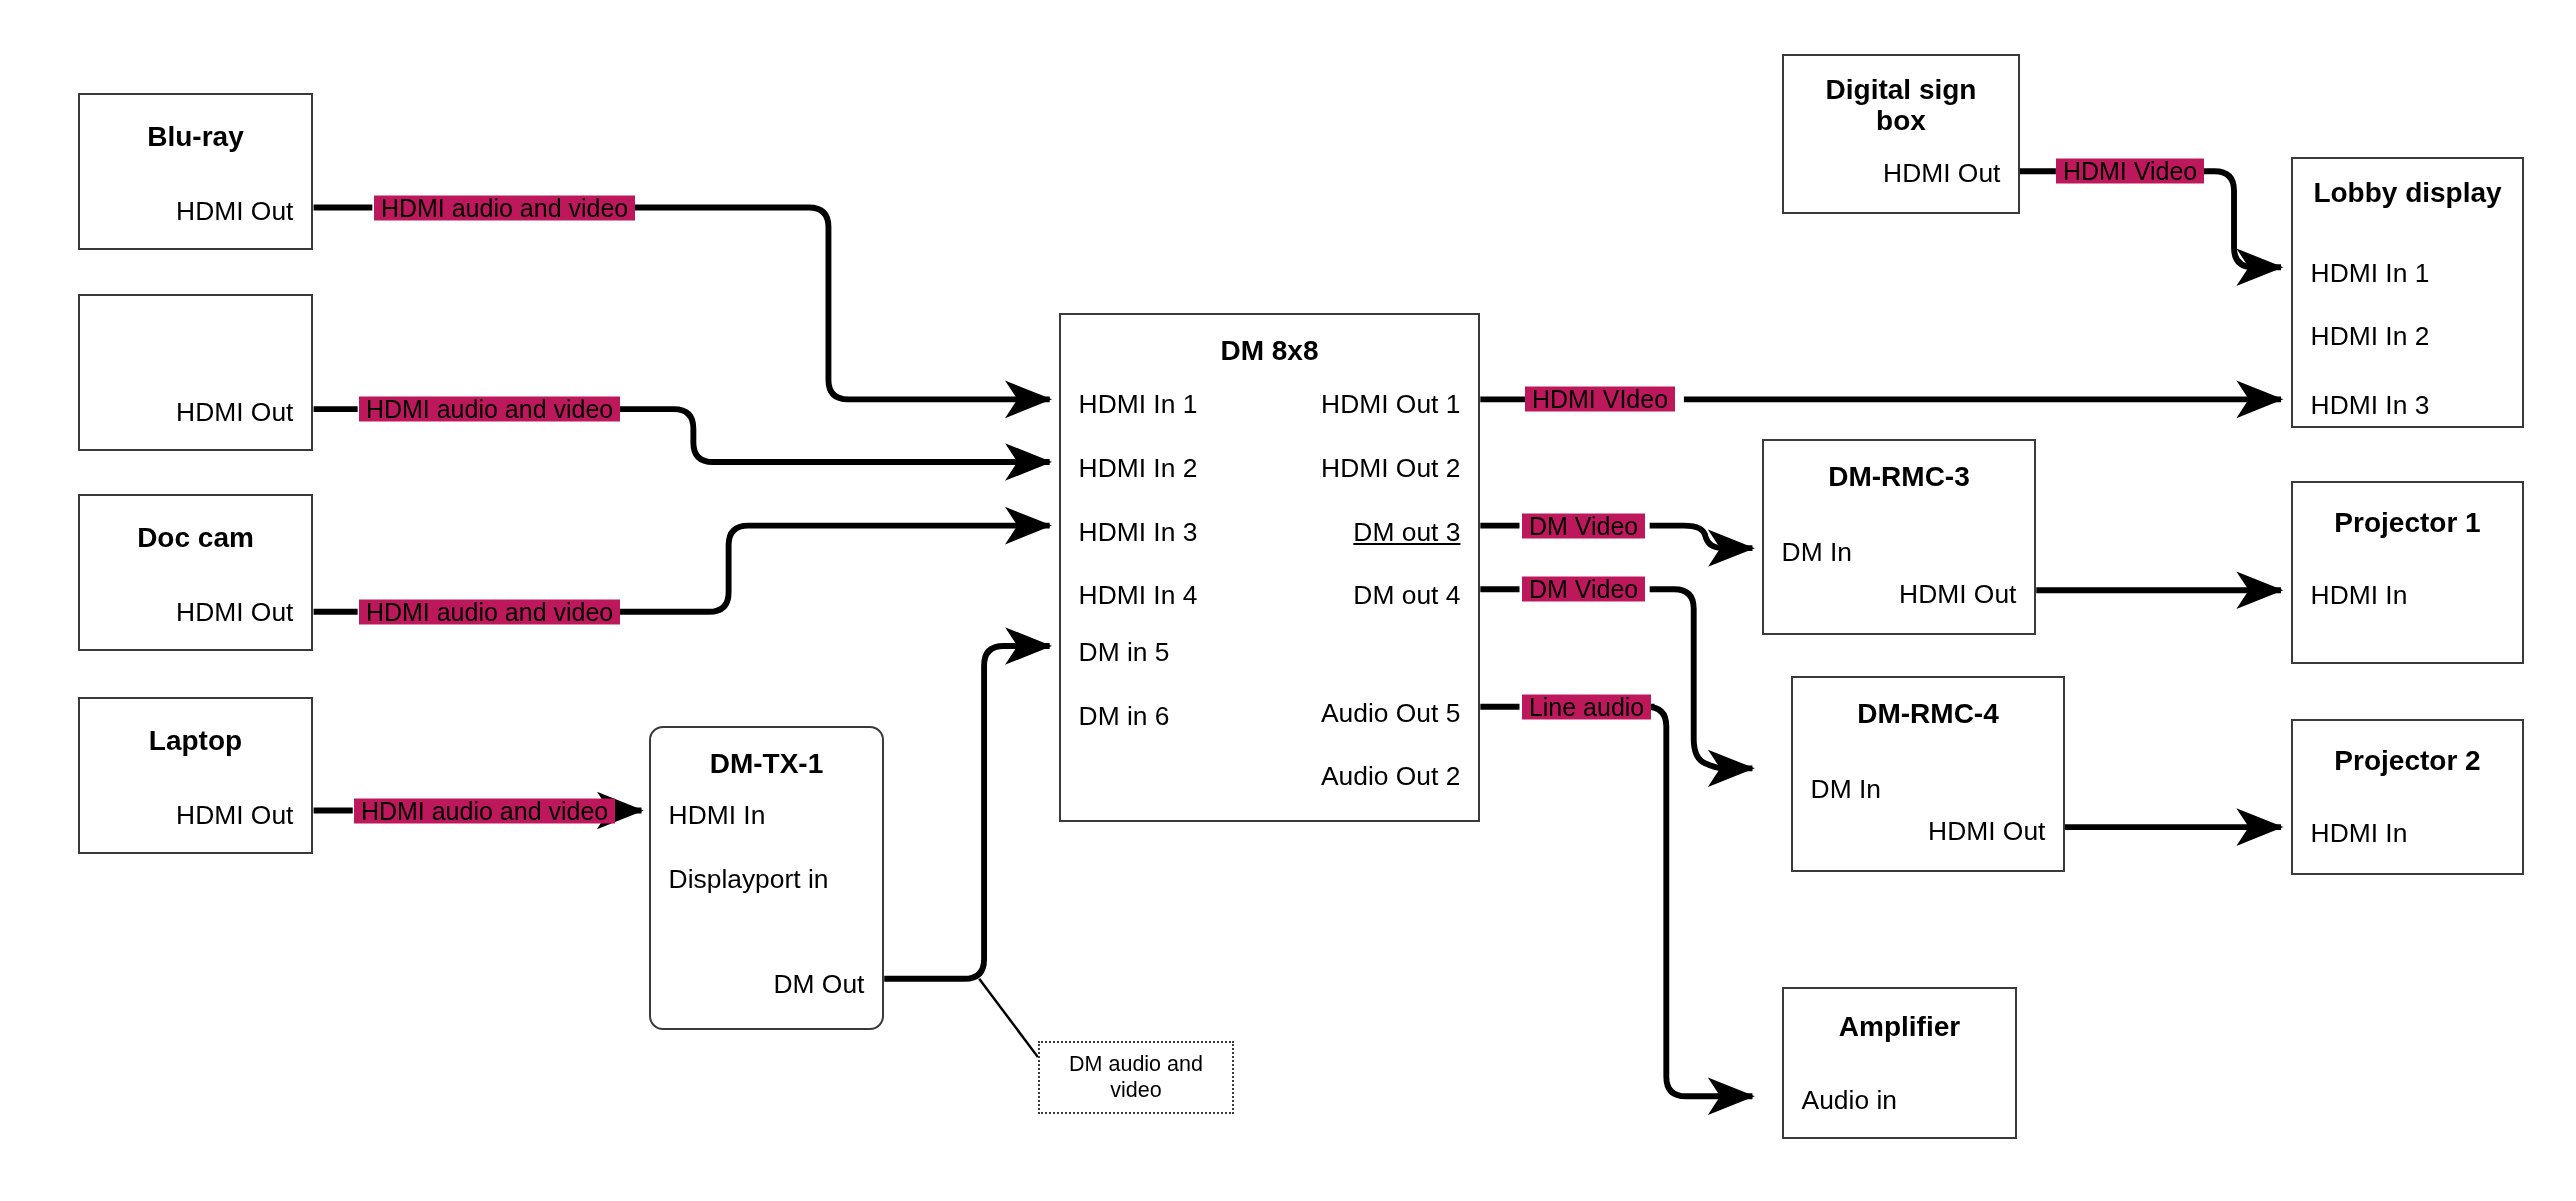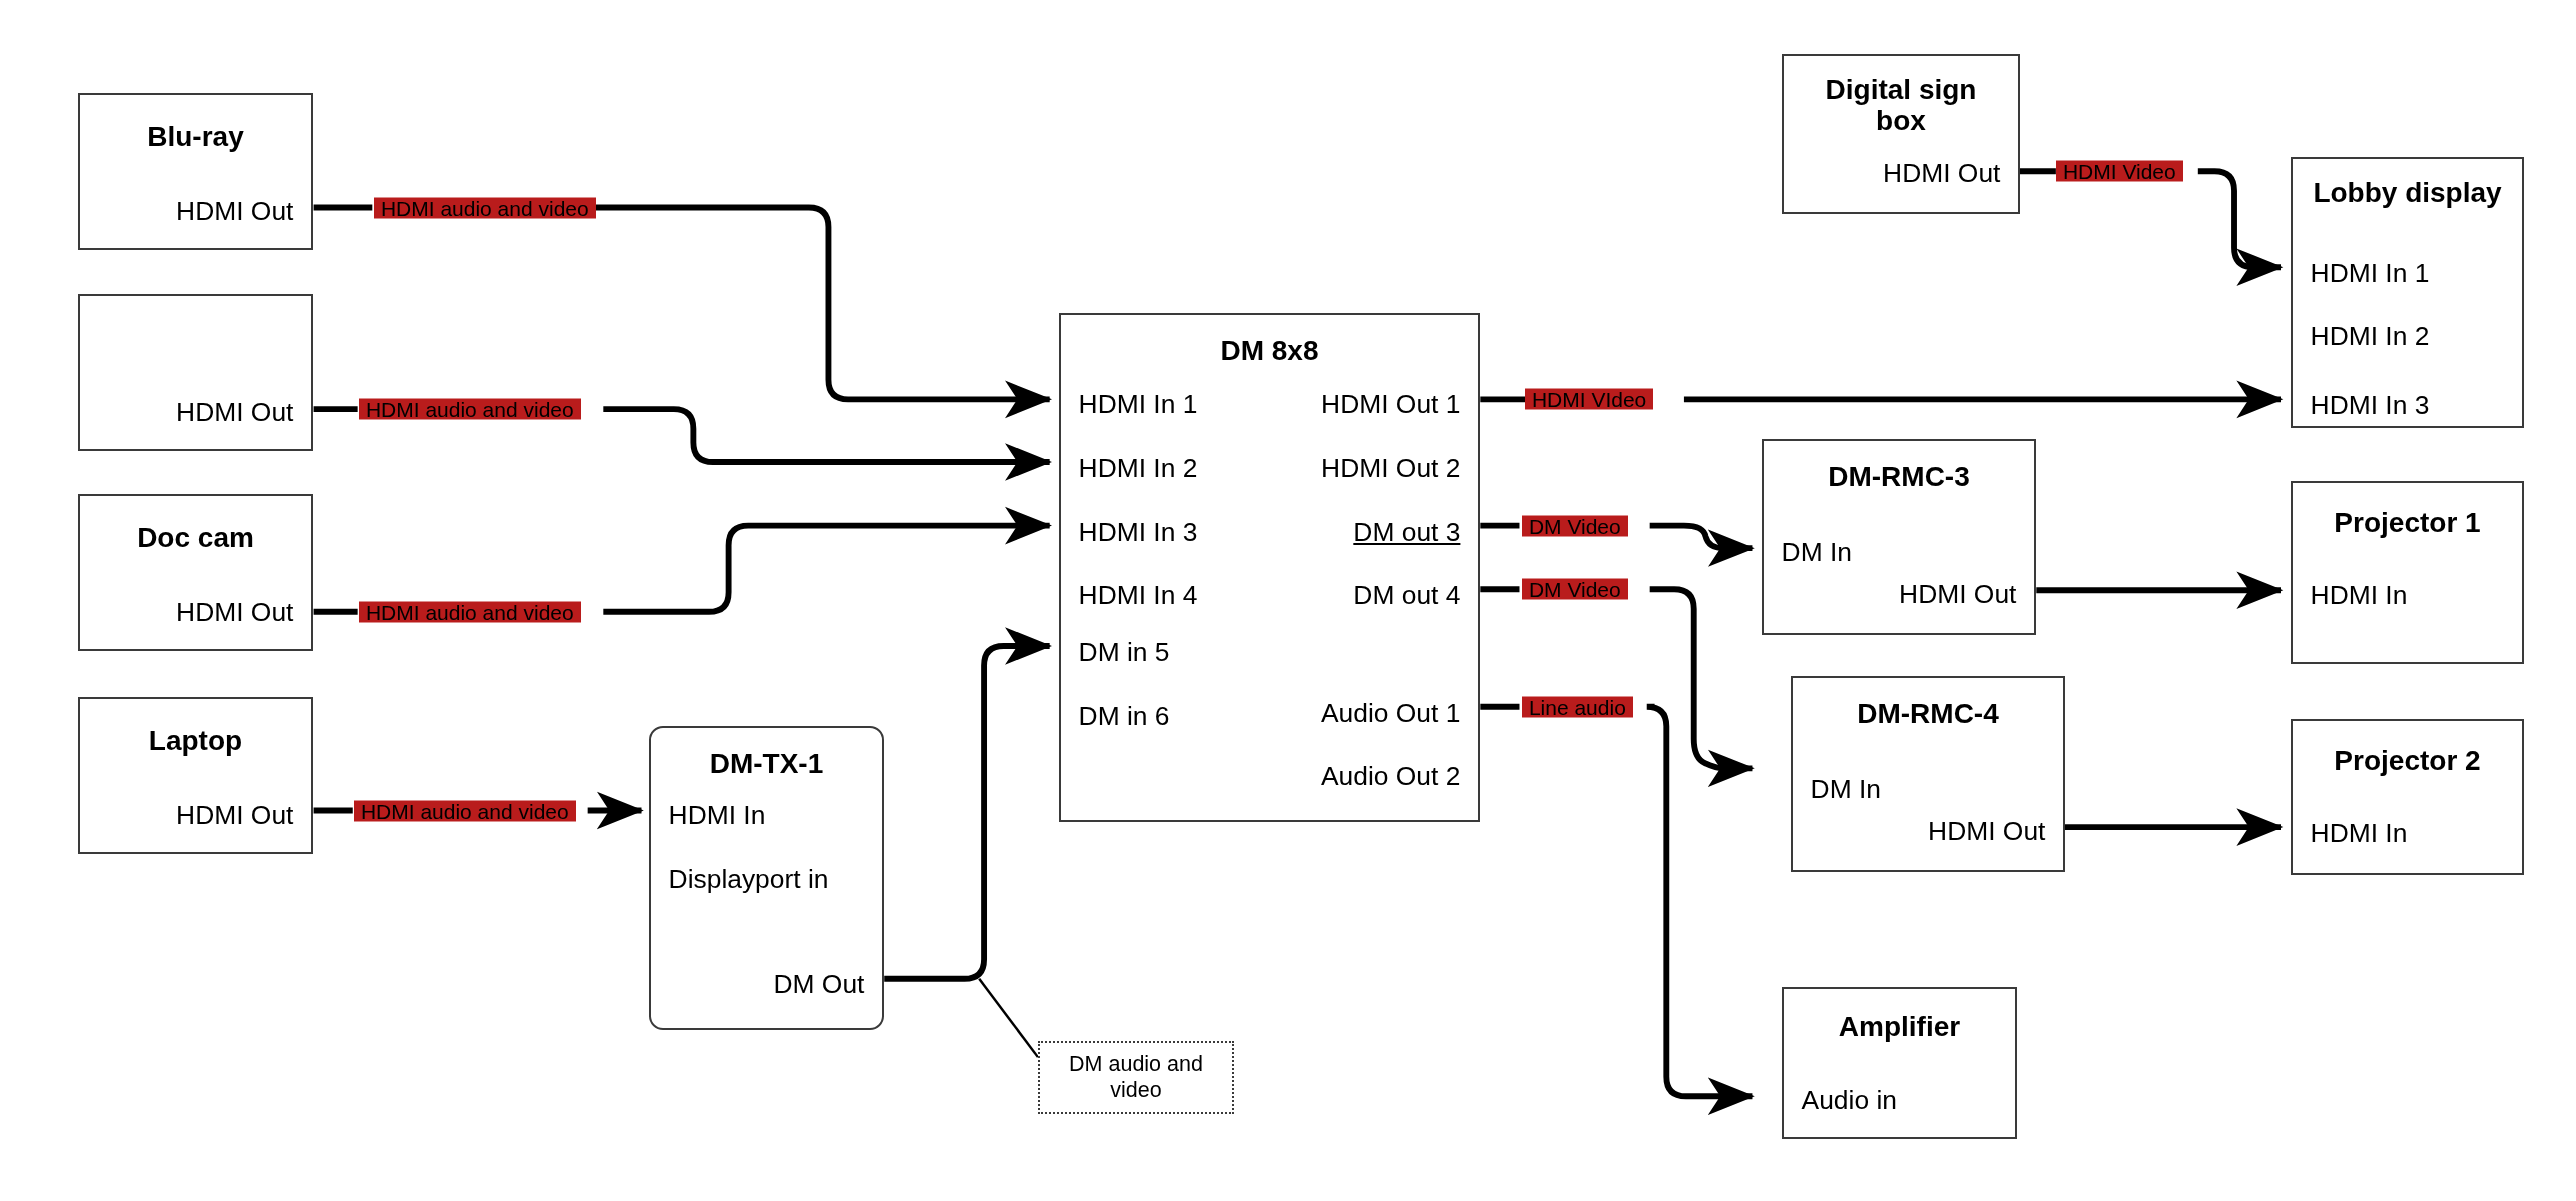--- a/index.html
+++ b/index.html
@@ -9,22 +9,22 @@
   .node .title{
     position:absolute;left:0;right:0;text-align:center;
     font-weight:bold;font-size:28px;color:#000;line-height:1.12;
   }
   .port{
     position:absolute;font-size:26.4px;color:#000;white-space:nowrap;line-height:1;
   }
   .port.left{left:17.6px;}
   .port.right{right:17.6px;}
   .edgelabel{
-    position:absolute;font-size:21px;color:#000;white-space:nowrap;
-    background:#b91c1c;padding:0 6.9px;line-height:1;transform:translateY(-50%);
+    position:absolute;font-size:25px;color:#000;white-space:nowrap;
+    background:#be185d;padding:0 6.9px;line-height:1;transform:translateY(-50%);
   }
   .dashnote{
     position:absolute;box-sizing:border-box;border:2px dotted #3a3a3a;background:#fff;
     font-size:21.5px;color:#000;text-align:center;display:flex;align-items:center;
     justify-content:center;line-height:1.18;padding:2px;
   }
   svg.wires{position:absolute;left:0;top:0;width:2576px;height:1201px;pointer-events:none;}
 </style>
 </head>
 <body>
@@ -108,21 +108,21 @@
     <div class="port left" style="top:76px;">HDMI In 1</div>
     <div class="port left" style="top:140px;">HDMI In 2</div>
     <div class="port left" style="top:204px;">HDMI In 3</div>
     <div class="port left" style="top:267px;">HDMI In 4</div>
     <div class="port left" style="top:324px;">DM in 5</div>
     <div class="port left" style="top:388px;">DM in 6</div>
     <div class="port right" style="top:76px;">HDMI Out 1</div>
     <div class="port right" style="top:140px;">HDMI Out 2</div>
     <div class="port right" style="top:204px;text-decoration:underline;">DM out 3</div>
     <div class="port right" style="top:267px;">DM out 4</div>
-    <div class="port right" style="top:385px;">Audio Out 1</div>
+    <div class="port right" style="top:385px;">Audio Out 5</div>
     <div class="port right" style="top:448px;">Audio Out 2</div>
   </div>
 
   <div class="node" style="left:1782px;top:54px;width:238px;height:160px;">
     <div class="title" style="top:17.6px;padding:0 33px;">Digital sign box</div>
     <div class="port right" style="top:104px;">HDMI Out</div>
   </div>
 
   <div class="node" style="left:2291px;top:157px;width:233px;height:271px;">
     <div class="title" style="top:17.6px;padding:0 13.7px;">Lobby display</div>

